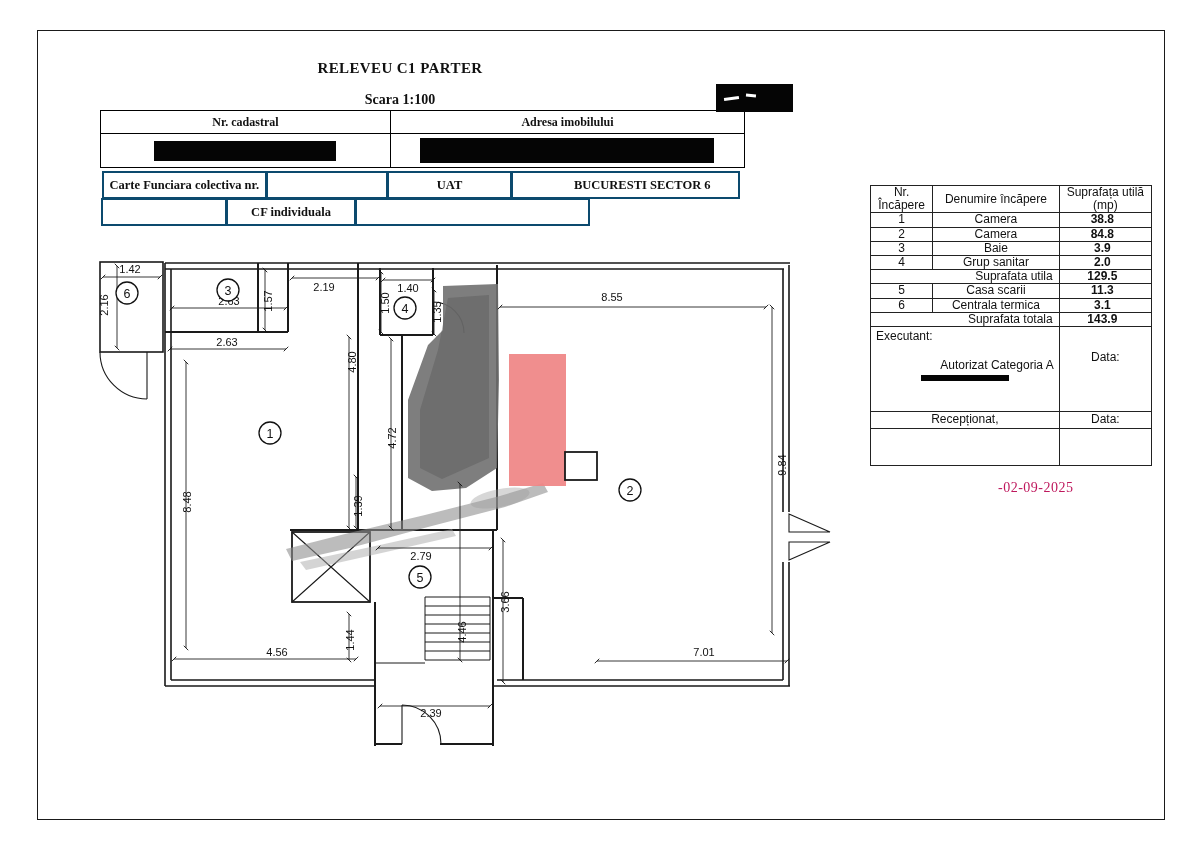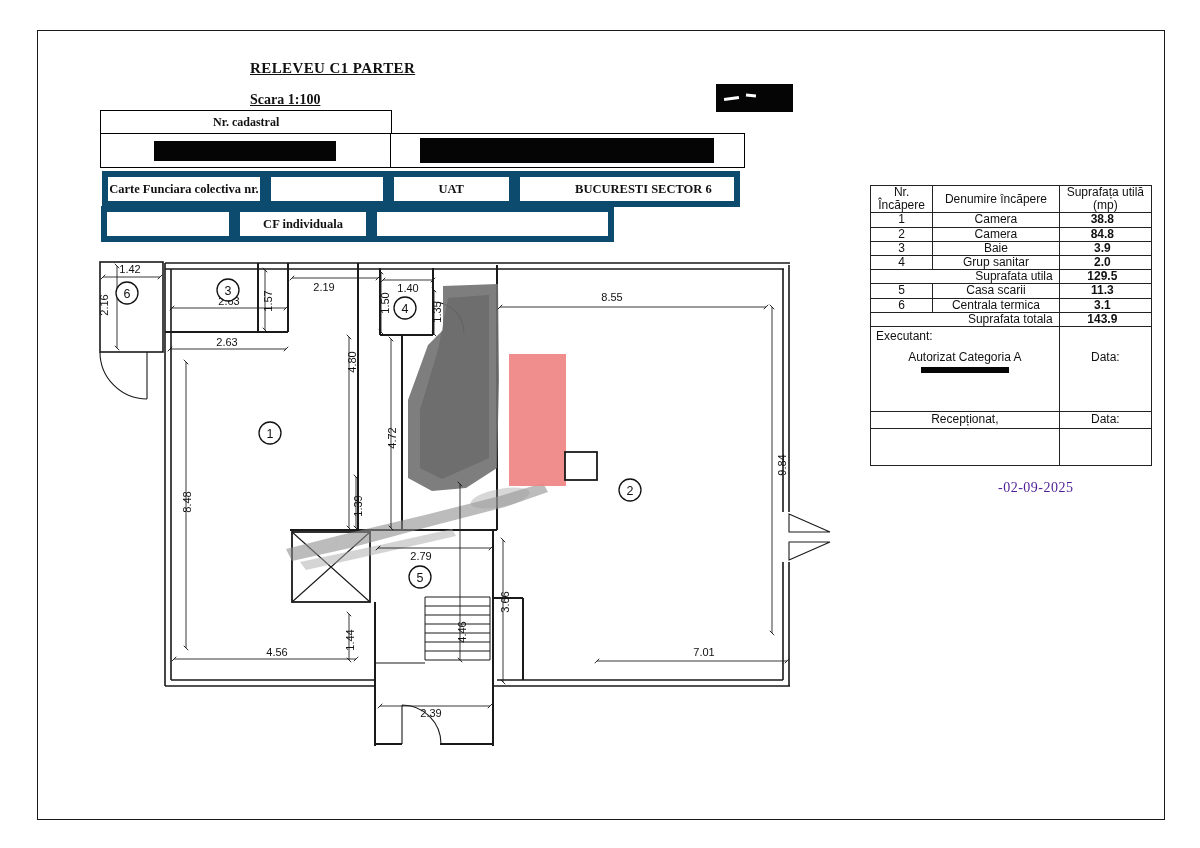--- a/index.html
+++ b/index.html
@@ -3,22 +3,22 @@
 <meta charset="utf-8">
 <style>
   html,body{margin:0;padding:0;background:#fff;}
   .page{position:relative;width:1200px;height:848px;background:#fff;overflow:hidden;
         font-family:"Liberation Sans",sans-serif;color:#111;}
   .frame{position:absolute;left:37px;top:30px;width:1126px;height:788px;
          border:1.6px solid #1a1a1a;z-index:1;pointer-events:none;}
   #plan-svg{position:absolute;left:0;top:0;z-index:0;}
 
   
-  .plan-title{position:absolute;left:250px;top:60px;width:300px;z-index:3;
-              font-family:"Liberation Serif",serif;text-decoration:underline;}
+  .plan-title{position:absolute;left:250px;top:60px;width:300px;text-align:center;z-index:3;
+              font-family:"Liberation Serif",serif;}
   .plan-title .t1{font-size:15px;font-weight:bold;letter-spacing:.4px;}
   .plan-title .t2{font-size:14px;font-weight:bold;margin-top:15px;}
 
   
   .stamp-redaction{position:absolute;left:716px;top:84px;width:77px;height:28px;background:#050505;z-index:4;}
   .stamp-redaction i{position:absolute;display:block;background:#fff;}
   .stamp-redaction i:nth-child(1){left:8px;top:13px;width:15px;height:3px;transform:rotate(-8deg);}
   .stamp-redaction i:nth-child(2){left:30px;top:10px;width:10px;height:2.5px;transform:rotate(5deg);}
 
   
@@ -31,50 +31,50 @@
   .cad-table .hdr .cell{height:22px;font-weight:bold;}
   .cad-table .val .cell{height:33px;margin-top:-1px;}
   .redact{background:#050505;}
   .rd1{width:182px;height:20px;}
   .rd2{width:294px;height:25px;}
 
   
   .cf-table{position:absolute;left:102px;top:172px;width:638px;z-index:3;
             font-family:"Liberation Serif",serif;font-size:12.5px;}
   .cf-table .row{display:flex;}
-  .cf-table .cell{border:6px solid #0c4a6e;height:24px;display:flex;align-items:center;justify-content:center;
+  .cf-table .cell{border:2px solid #0c4a6e;height:24px;display:flex;align-items:center;justify-content:center;
                   margin-left:-1px;margin-top:-1px;}
   .cf-table .w1{width:166px;margin-left:0;}
   .cf-table .w2{width:122px;}
   .cf-table .w3{width:126px;}
   .cf-table .w4{width:198px;padding-left:33px;}
   .b{font-weight:bold;}
 
   
   .rooms-table{position:absolute;left:870px;top:185px;width:282px;border-collapse:collapse;z-index:3;
                font-family:"Liberation Sans",sans-serif;font-size:12px;table-layout:fixed;}
   .rooms-table th,.rooms-table td{border:1px solid #222;padding:0 3px;text-align:center;height:12px;line-height:1.1;}
   .rooms-table th{height:26px;font-weight:normal;}
   .rooms-table td.val{padding-right:9px;font-weight:bold;}
   .rooms-table td.sum{text-align:right;padding-right:6px;}
   .rooms-table .exec-cell{height:78px;vertical-align:top;text-align:left;padding:3px 5px;}
-  .exec-auth{text-align:center;margin-top:8px;}
+  .exec-auth{text-align:right;margin-top:16px;}
   .sig-redact{width:88px;height:6px;background:#050505;margin:3px auto 0;}
   .rooms-table .data-cell{vertical-align:top;padding-top:24px;}
   .rooms-table .recv-row td{height:16px;}
   .rooms-table .empty-row td{height:36px;}
 
   
   .watermark{position:absolute;left:578px;top:418px;z-index:2;white-space:nowrap;
              font-family:"Liberation Sans",sans-serif;font-size:54px;letter-spacing:1px;}
   .wm-bold{font-weight:bold;color:rgba(110,110,110,.85);}
   .wm-light{font-weight:normal;color:rgba(165,165,165,.8);margin-left:8px;}
 
   
-  .date-stamp{position:absolute;left:998px;top:480px;z-index:3;color:#4c1d95;
+  .date-stamp{position:absolute;left:998px;top:480px;z-index:3;color:#be185d;
               font-size:14px;letter-spacing:.5px;font-family:"Liberation Serif",serif;}
 
   
   .dimtxt{font:11px "Liberation Sans",sans-serif;fill:#111;text-anchor:middle;}
   .roomtxt{font:12.5px "Liberation Sans",sans-serif;fill:#111;text-anchor:middle;}
   .dims path{marker-start:url(#tk);marker-end:url(#tk);}
 </style>
 </head>
 <body>
 
@@ -214,20 +214,21 @@
   </div>
 
   <div class="stamp-redaction">
       <i></i>
       <i></i>
     </div>
 
   <div class="cad-table">
     <div class="row hdr">
       <div class="cell c1 b">Nr. cadastral</div>
+      <div class="cell c2 b">Adresa imobilului</div>
     </div>
     <div class="row val">
       <div class="cell c1">
         <div class="redact rd1"></div>
       </div>
       <div class="cell c2">
         <div class="redact rd2"></div>
       </div>
     </div>
   </div>

